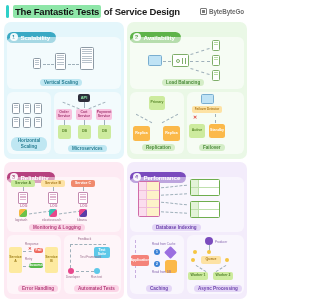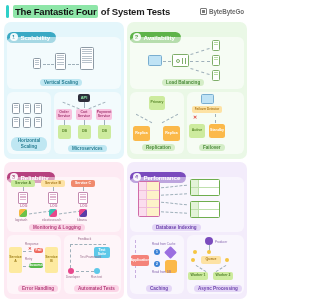--- a/index.html
+++ b/index.html
@@ -89,21 +89,21 @@
   .xmark { position: absolute; color: #e0443d; font-size: 5px; font-weight: bold; line-height: 1; }
 </style>
 </head>
 <body>
 
 <div class="page">
 
   <div class="header">
     <div class="hdr-bar"></div>
     <div class="title">
-      <span class="hl">The Fantastic Four</span><span class="rest"> of System Tests</span>
+      <span class="hl">The Fantastic Tests</span><span class="rest"> of Service Design</span>
     </div>
     <div class="brand">
       <span class="brand-mark"></span>
       <span class="brand-txt">ByteByteGo</span>
     </div>
   </div>
 
   <div class="grid">
 
     <div class="quad q1">

